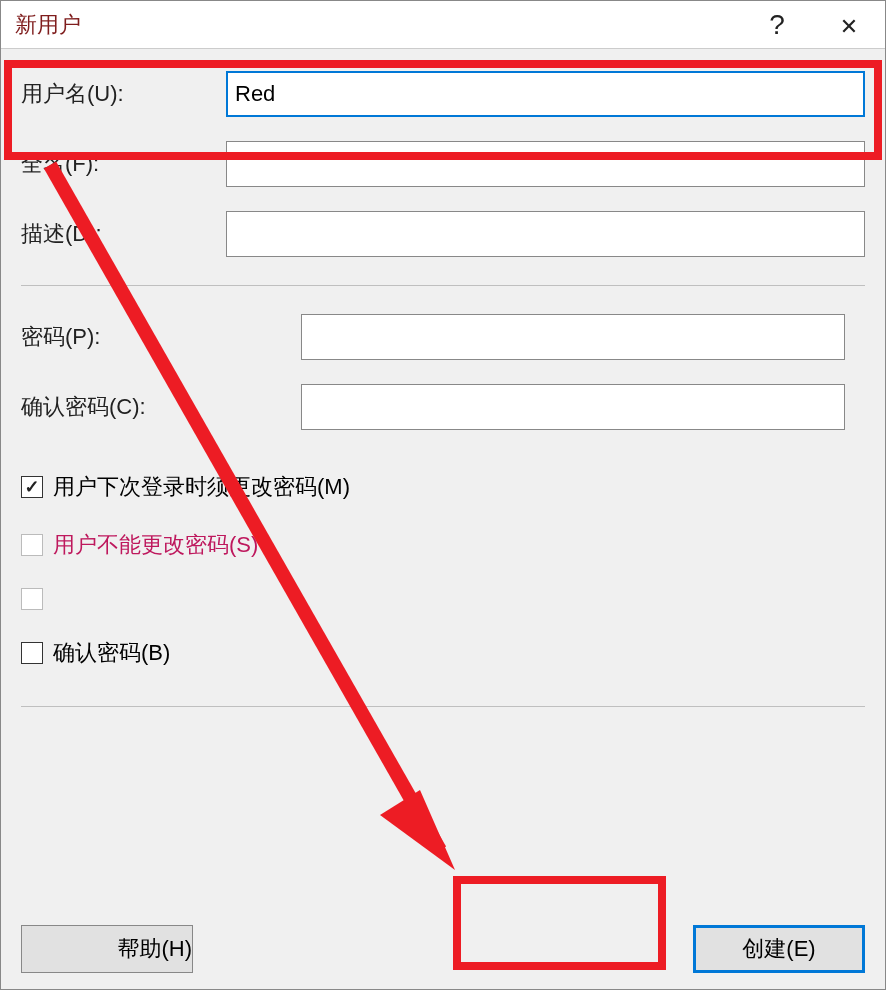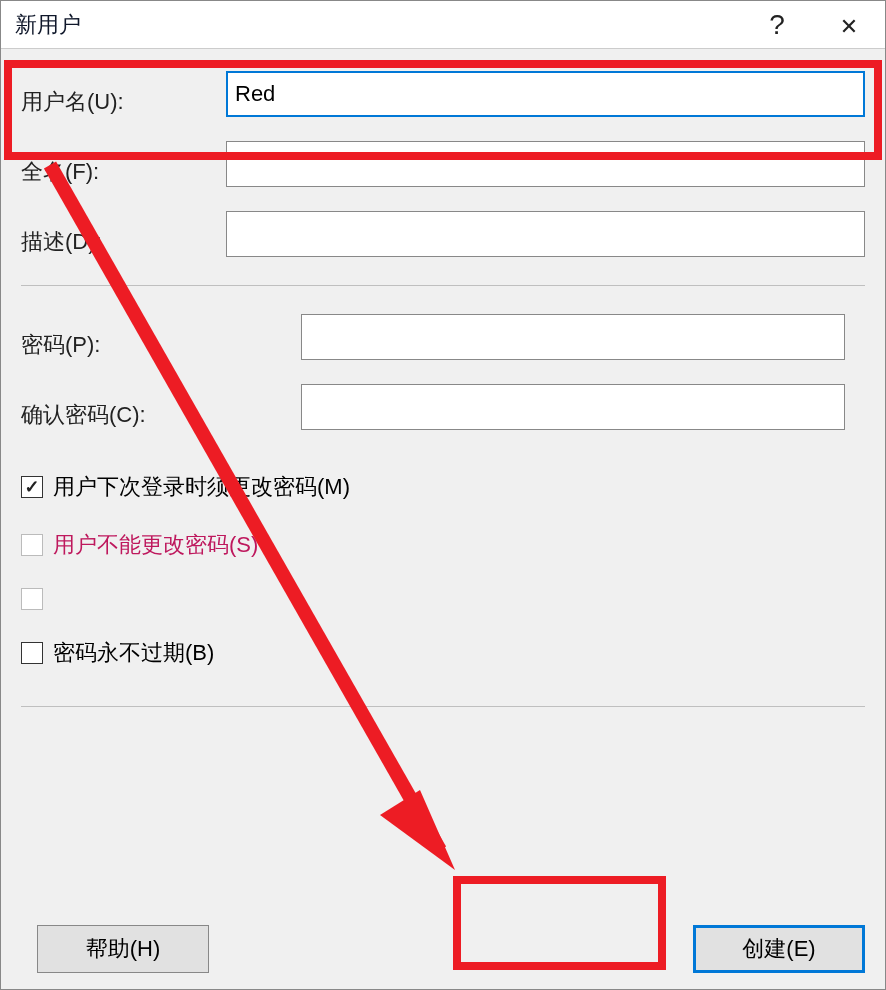--- a/index.html
+++ b/index.html
@@ -27,21 +27,21 @@
     height: 48px;
     background: #fff;
     display: flex;
     align-items: center;
     padding-left: 14px;
     border-bottom: 1px solid #ccc;
     position: relative;
   }
   .titlebar .title {
     font-size: 22px;
-    color: #0f172a;
+    color: #7f1d1d;
   }
   .titlebar .titlebar-controls {
     position: absolute;
     right: 0;
     top: 0;
     height: 48px;
     display: flex;
     align-items: center;
   }
   .titlebar-btn {
@@ -61,21 +61,21 @@
 
   .content {
     flex: 1;
     padding: 22px 20px 16px 20px;
     display: flex;
     flex-direction: column;
   }
 
   .form-row {
     display: flex;
-    align-items: flex-end;
+    align-items: center;
     margin-bottom: 24px;
   }
   .form-label {
     width: 205px;
     font-size: 22px;
     color: #222;
   }
   .form-label.pw {
     width: 280px;
   }
@@ -145,21 +145,21 @@
     min-width: 172px;
     border: 1px solid #888;
     background: #e1e1e1;
     font-size: 22px;
     display: flex;
     align-items: center;
     justify-content: center;
     margin-left: 10px;
     cursor: default;
   }
-  .btn.help-btn { margin-left: 16px; }
+  .btn.help-btn { margin-left: 0; justify-content: flex-end; }
   .btn.primary {
     border: 3px solid #0078d7;
   }
 
   
   .highlight-box {
     position: absolute;
     border: 8px solid #ed1c24;
     pointer-events: none;
     z-index: 50;
@@ -251,21 +251,21 @@
       <span class="cb"></span>
       <span class="cb-label">用户不能更改密码(S)</span>
     </div>
 
     <div class="checkbox-row disabled">
       <span class="cb"></span>
     </div>
 
     <div class="checkbox-row">
       <span class="cb"></span>
-      <span class="cb-label">密码永不过期(B)</span>
+      <span class="cb-label">确认密码(B)</span>
     </div>
 
     <div class="bottom-separator"></div>
 
     <div class="button-row">
       <button class="btn help-btn">
         <span>帮助(H)</span>
       </button>
       <span class="spacer"></span>
       <button class="btn primary">

